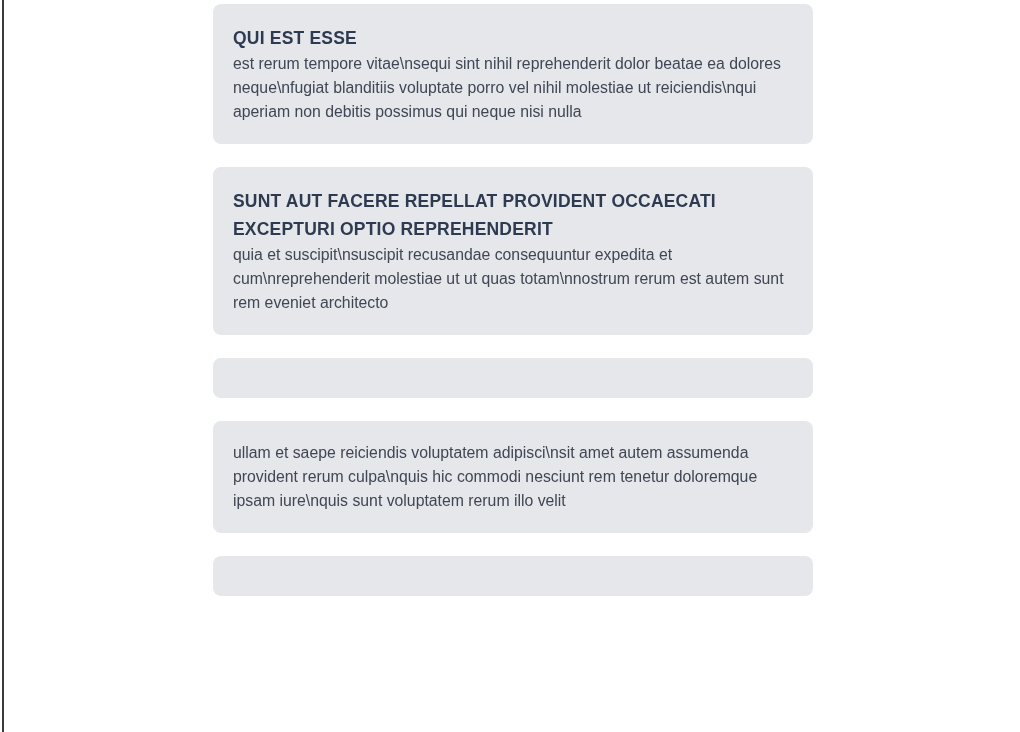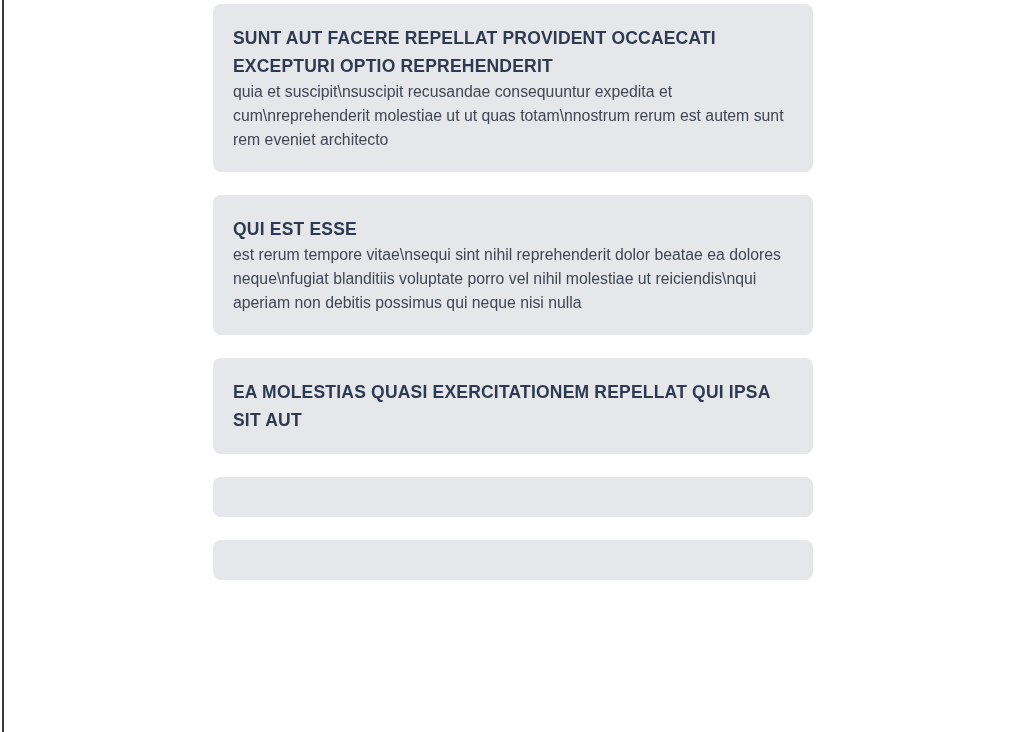--- a/index.html
+++ b/index.html
@@ -53,33 +53,33 @@
   }
 </style>
 </head>
 <body>
 
 <div class="window-left-edge"></div>
 
 <div class="posts-list">
 
   <div class="post-card">
+    <h2 class="post-title">QUI EST ESSE</h2>
+    <p class="post-body">est rerum tempore vitae\nsequi sint nihil reprehenderit dolor beatae ea dolores neque\nfugiat blanditiis voluptate porro vel nihil molestiae ut reiciendis\nqui aperiam non debitis possimus qui neque nisi nulla</p>
+  </div>
+
+  <div class="post-card">
     <h2 class="post-title">SUNT AUT FACERE REPELLAT PROVIDENT OCCAECATI EXCEPTURI OPTIO REPREHENDERIT</h2>
     <p class="post-body">quia et suscipit\nsuscipit recusandae consequuntur expedita et cum\nreprehenderit molestiae ut ut quas totam\nnostrum rerum est autem sunt rem eveniet architecto</p>
   </div>
 
   <div class="post-card">
-    <h2 class="post-title">QUI EST ESSE</h2>
-    <p class="post-body">est rerum tempore vitae\nsequi sint nihil reprehenderit dolor beatae ea dolores neque\nfugiat blanditiis voluptate porro vel nihil molestiae ut reiciendis\nqui aperiam non debitis possimus qui neque nisi nulla</p>
   </div>
 
   <div class="post-card">
-    <h2 class="post-title">EA MOLESTIAS QUASI EXERCITATIONEM REPELLAT QUI IPSA SIT AUT</h2>
-  </div>
-
-  <div class="post-card">
+    <p class="post-body">ullam et saepe reiciendis voluptatem adipisci\nsit amet autem assumenda provident rerum culpa\nquis hic commodi nesciunt rem tenetur doloremque ipsam iure\nquis sunt voluptatem rerum illo velit</p>
   </div>
 
   <div class="post-card">
     
   </div>
 
 </div>
 
 </body></html>

